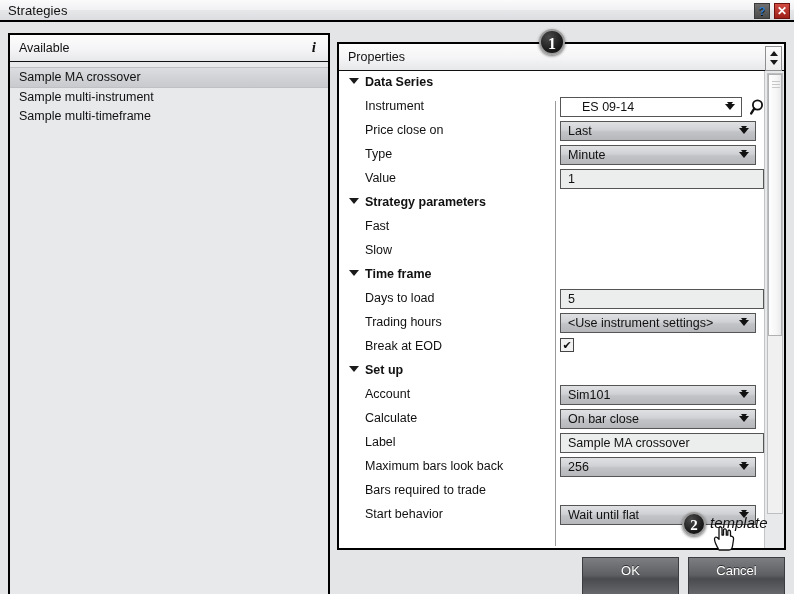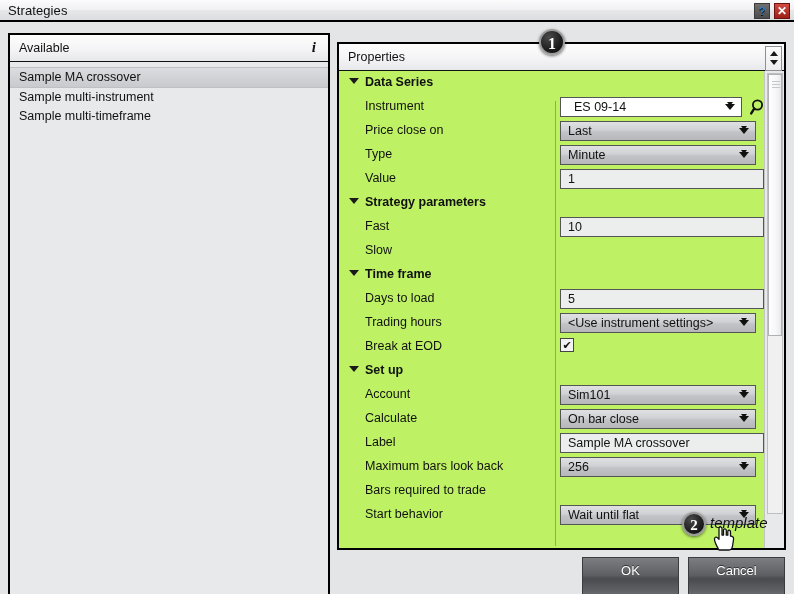--- a/index.html
+++ b/index.html
@@ -87,21 +87,21 @@
   .list-item.selected {
     background: linear-gradient(to bottom, #dcdde0 0%, #d2d3d6 50%, #c9cacd 100%);
     border-top: 1px solid #bfc0c3;
     border-bottom: 1px solid #bfc0c3;
     height: 21px; line-height: 19px;
   }
   
   #prop-scroll-area {
     position: absolute; left: 0; top: 27px; right: 20px; bottom: 0;
     overflow: hidden;
-    background: #bef264;
+    background: #ffffff;
   }
   #prop-divider {
     position: absolute; left: 216px; top: 30px; width: 1px; height: 445px;
     background: #9a9a9c;
   }
   .prop-rows { position: absolute; left: 0; top: 0; width: 100%; }
   .prop-row {
     position: relative; height: 24px;
   }
   .section-row { height: 24px; }
@@ -136,21 +136,21 @@
     width: 196px;
     background: linear-gradient(to bottom, #e0e1e3 0%, #d0d1d4 45%, #c2c3c6 55%, #b6b7ba 100%);
     line-height: 18px;
     padding-left: 7px;
     font-size: 12.5px; color: #111;
   }
   .field.combo-white {
     width: 182px;
     background: #fff;
     line-height: 18px;
-    padding-left: 13px;
+    padding-left: 21px;
     font-size: 12.5px; color: #111;
   }
   .chev {
     position: absolute; right: 6px; top: 6px;
     width: 0; height: 0;
     border-left: 5px solid transparent;
     border-right: 5px solid transparent;
     border-top: 6px solid #111;
   }
   .chev::after{
@@ -292,21 +292,20 @@
         <div class="prop-row">
           <span class="prop-label">Value</span>
           <span class="field text">1</span>
         </div>
         <div class="prop-row section-row">
           <span class="section-caret"></span>
           <span class="section-title">Strategy parameters</span>
         </div>
         <div class="prop-row">
           <span class="prop-label">Fast</span>
-          <span class="field text">10</span>
         </div>
         <div class="prop-row">
           <span class="prop-label">Slow</span>
         </div>
         <div class="prop-row section-row">
           <span class="section-caret"></span>
           <span class="section-title">Time frame</span>
         </div>
         <div class="prop-row">
           <span class="prop-label">Days to load</span>

